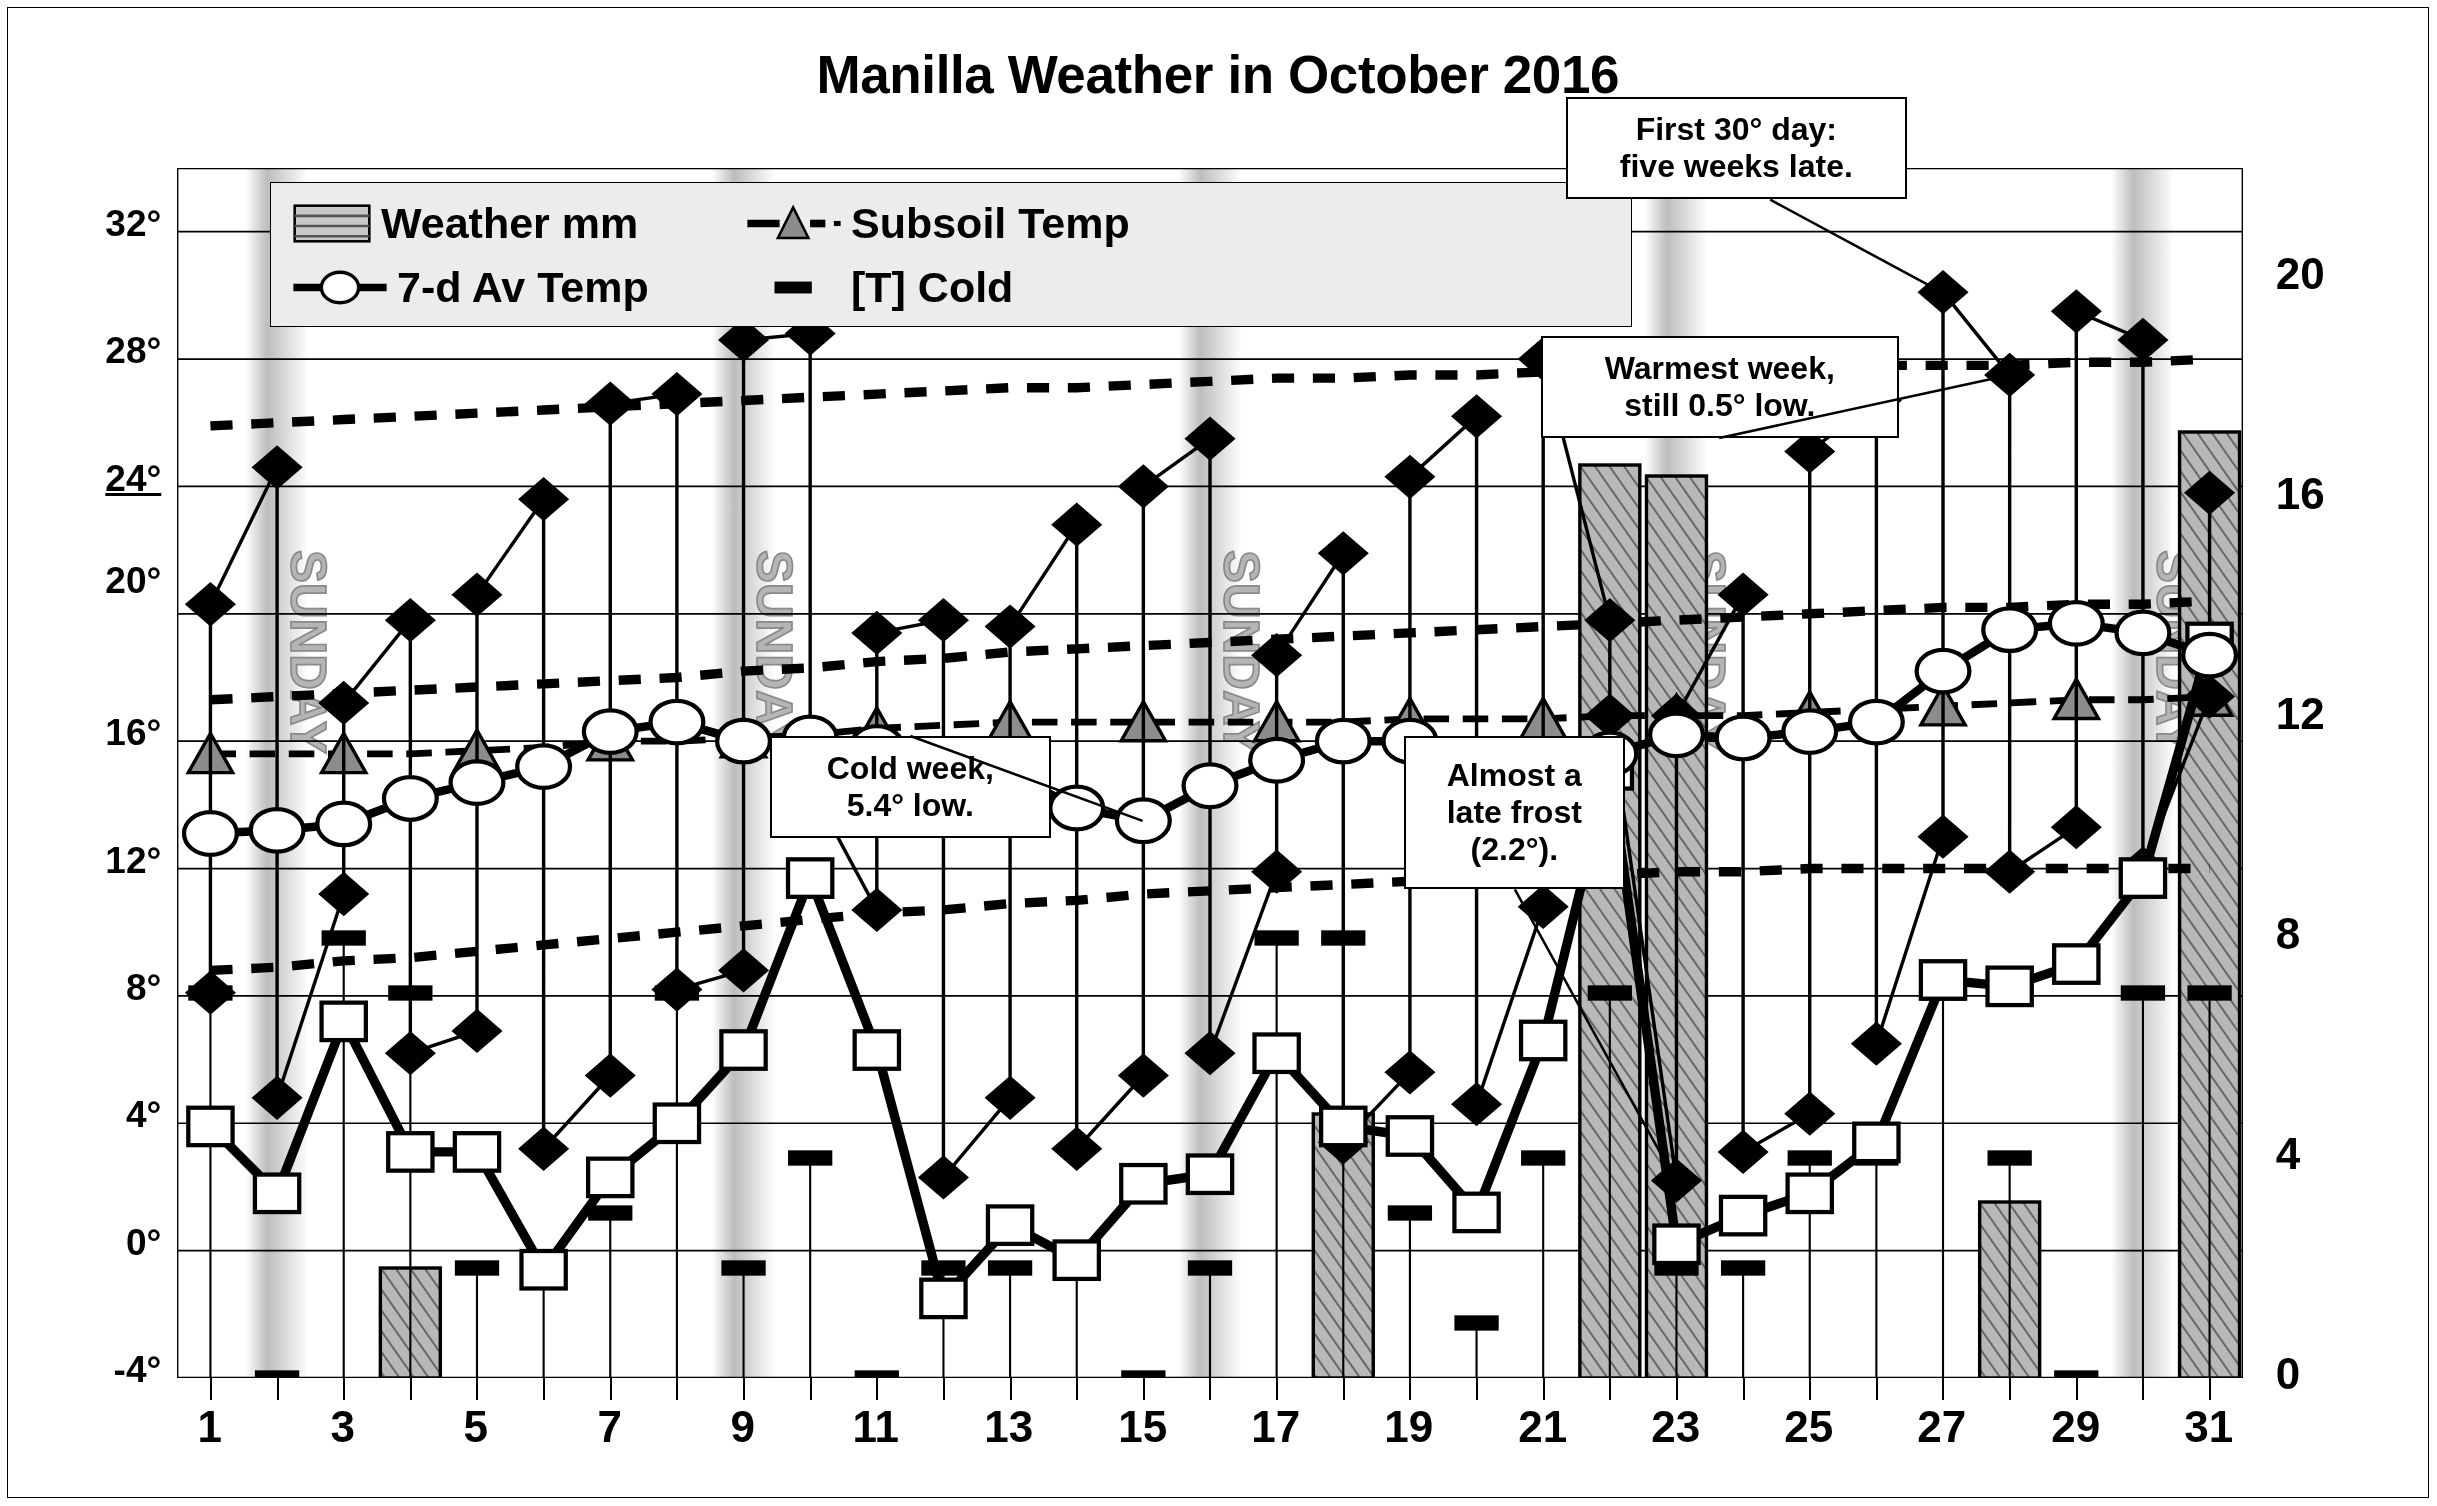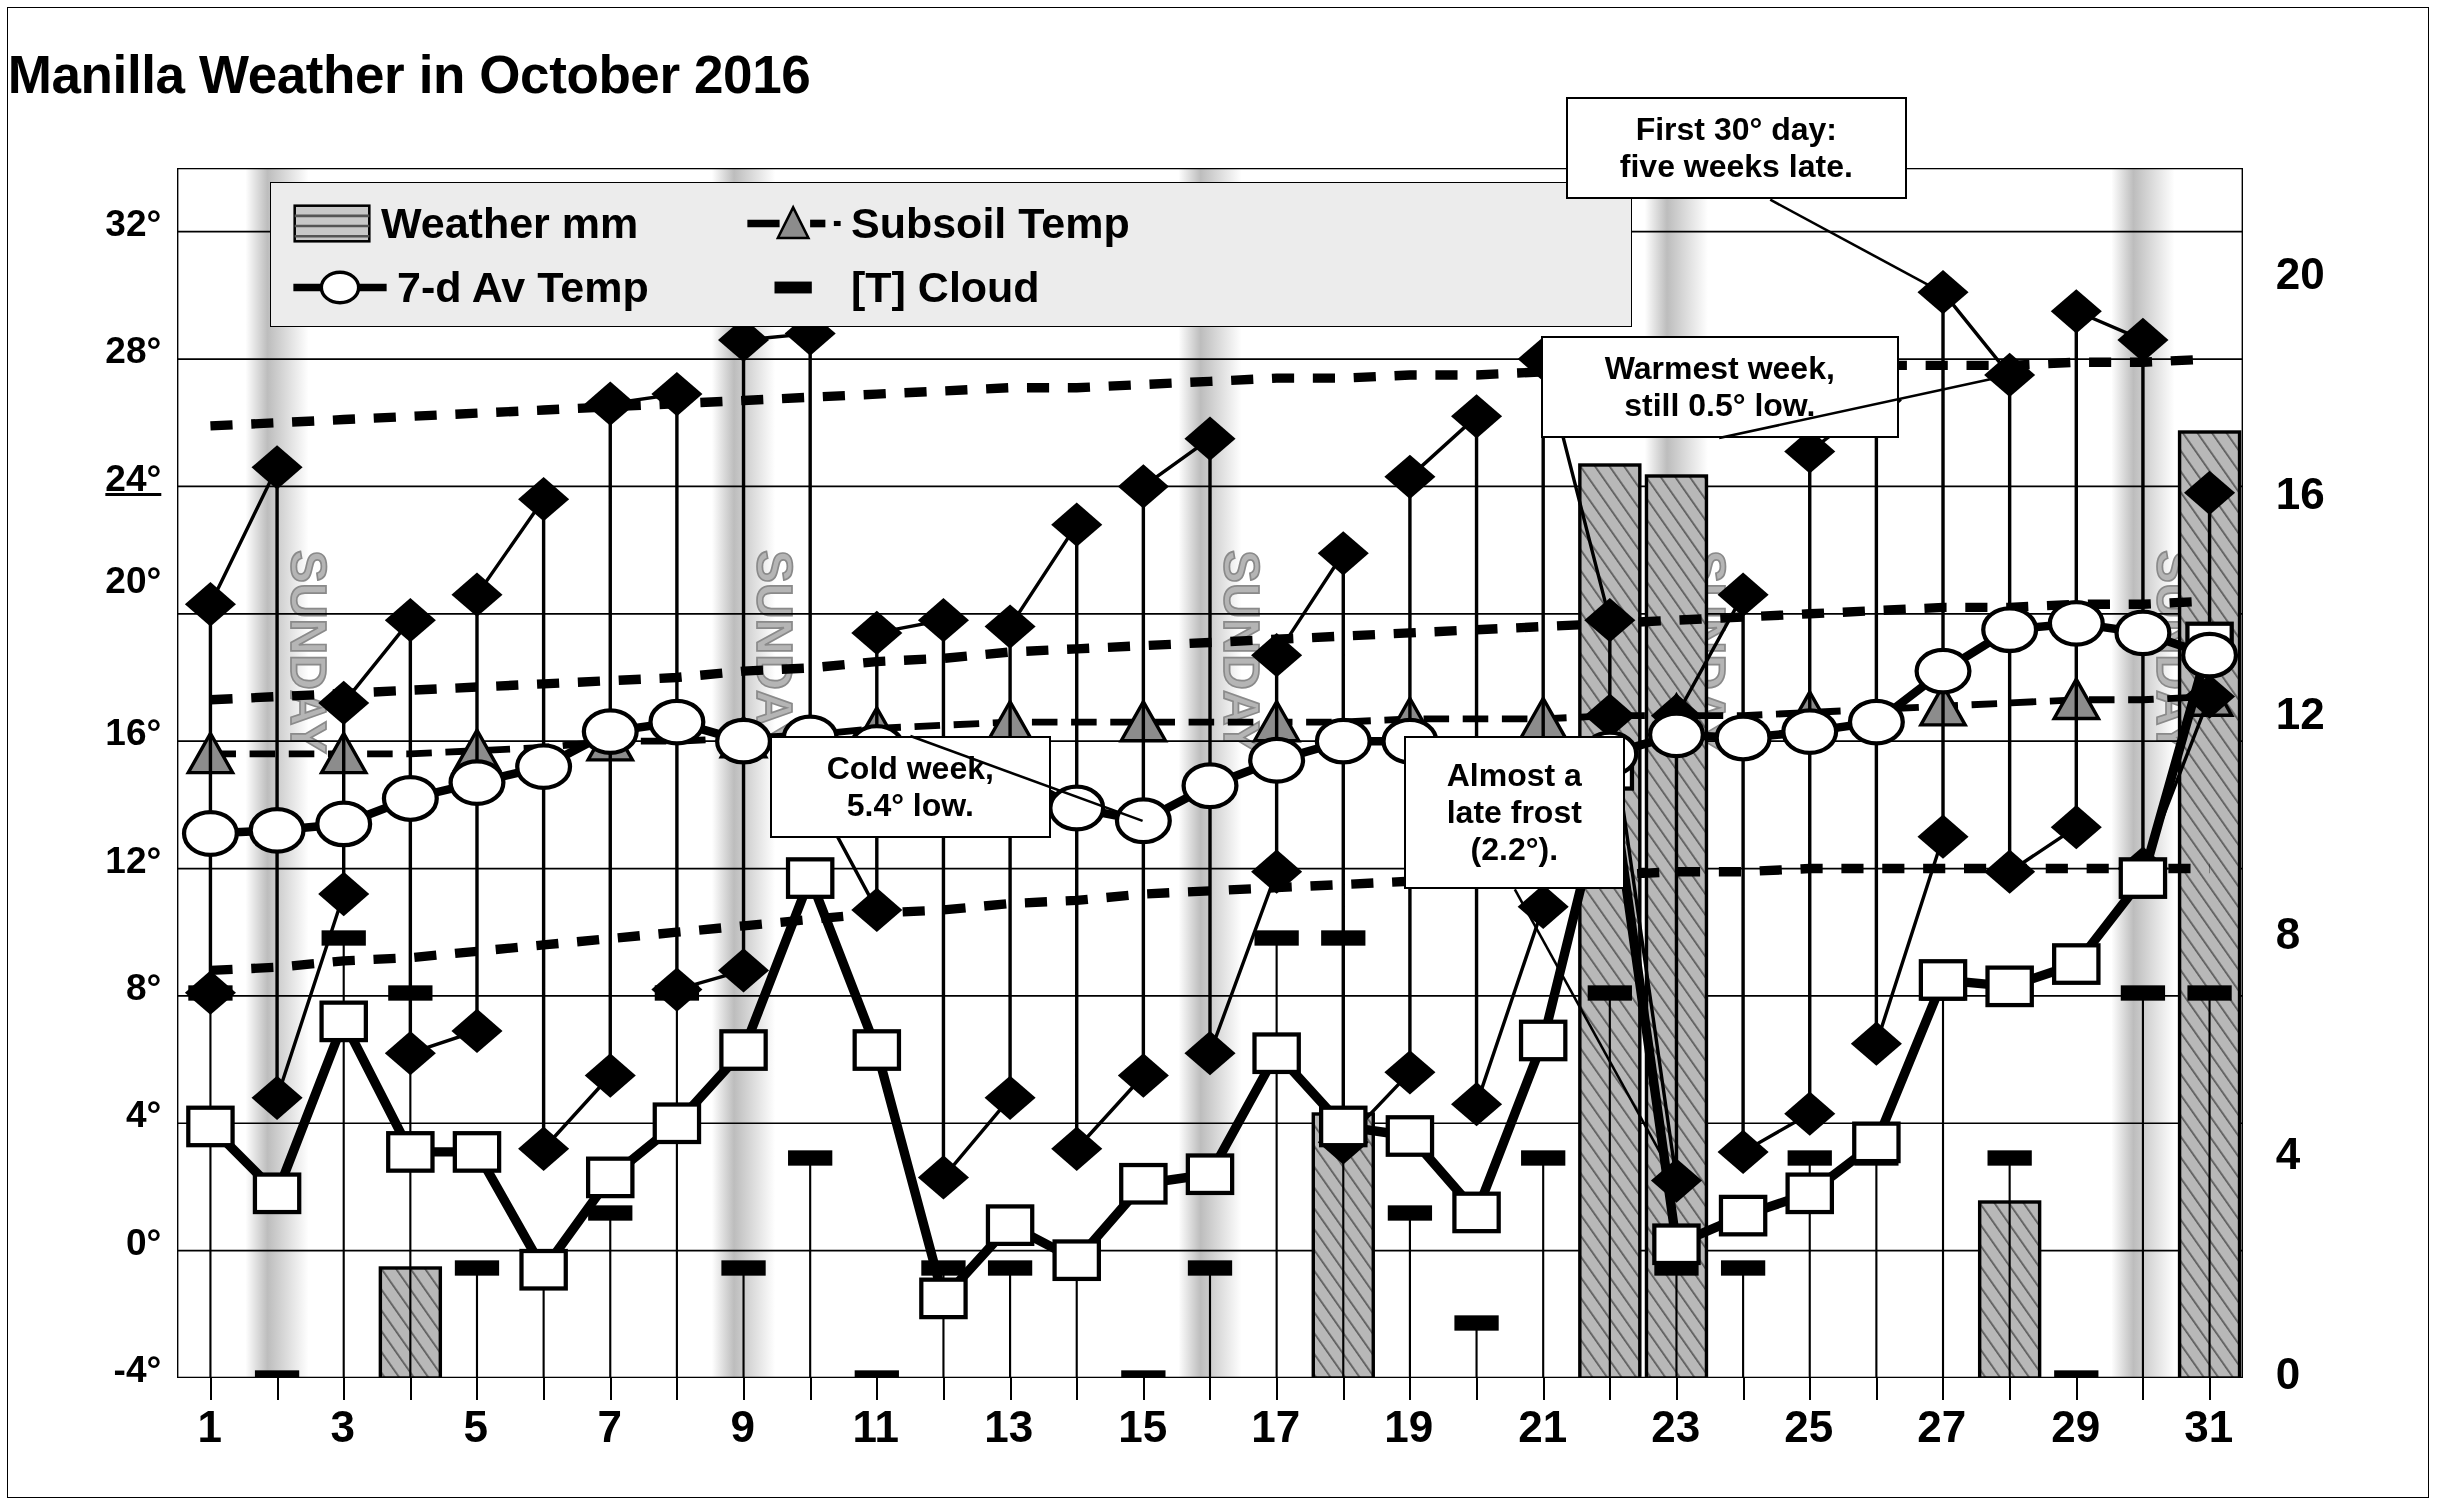--- a/index.html
+++ b/index.html
@@ -1,18 +1,18 @@
 <!DOCTYPE html>
 <html style="font-size:13.6px"><head>
 <meta charset="utf-8">
 <style>
   html,body{margin:0;padding:0;background:#fff;}
   body{width:2438px;height:1506px;font-family:"Liberation Sans",sans-serif;position:relative;overflow:hidden;}
   #frame{position:absolute;left:6.8px;top:6.8px;width:2422px;height:1491px;border:1.7px solid #000;box-sizing:border-box;background:#fff;}
-  #title{position:absolute;left:0;top:36px;width:100%;font-size:53px;font-weight:700;color:#000;letter-spacing:-0.4px;}
+  #title{position:absolute;left:0;top:36px;width:100%;text-align:center;font-size:53px;font-weight:700;color:#000;letter-spacing:-0.4px;}
   #plotwrap{position:absolute;left:169px;top:160px;width:2066px;height:1210px;}
   svg{display:block;}
   .ylab{position:absolute;font-size:37px;font-weight:700;color:#000;text-align:right;width:145px;}
   .y2lab{position:absolute;font-size:44px;font-weight:700;color:#000;text-align:left;width:102px;}
   .xlab{position:absolute;font-size:44px;font-weight:700;color:#000;text-align:center;width:102px;}
   .callout{position:absolute;background:#fff;border:2.6px solid #000;font-size:32px;font-weight:700;line-height:1.15;text-align:center;padding:6.8px 8.5px;box-sizing:border-box;color:#000;}
   .legendbox{position:absolute;background:#ececec;border:1.7px solid #000;box-sizing:border-box;}
   .legrow{display:flex;align-items:center;height:51px;}
   .legcell{display:flex;align-items:center;}
   .legtxt{font-size:43px;font-weight:700;color:#000;white-space:nowrap;margin-left:10.2px;}
@@ -379,21 +379,21 @@
             </svg>
           </span>
           <span class="legtxt">7-d Av Temp</span>
         </div>
         <div class="legcell" style="width: 454px;">
           <span>
             <svg width="94" height="39" viewBox="0 0 110 46">
               <rect x="32" y="16" width="44" height="14" fill="#000"></rect>
             </svg>
           </span>
-          <span class="legtxt">[T] Cloud</span>
+          <span class="legtxt">[T] Cold</span>
         </div>
       </div>
     </div>
     <div class="callout" style="left: 1558px; top: 89px; width: 341px; height: 102px; display: flex; flex-direction: column; justify-content: center;">
       <div>First 30° day:</div>
       <div>five weeks late.</div>
     </div>
     <div class="callout" style="left: 1533px; top: 328px; width: 358px; height: 102px; display: flex; flex-direction: column; justify-content: center;">
       <div>Warmest week,</div>
       <div>still 0.5° low.</div>

